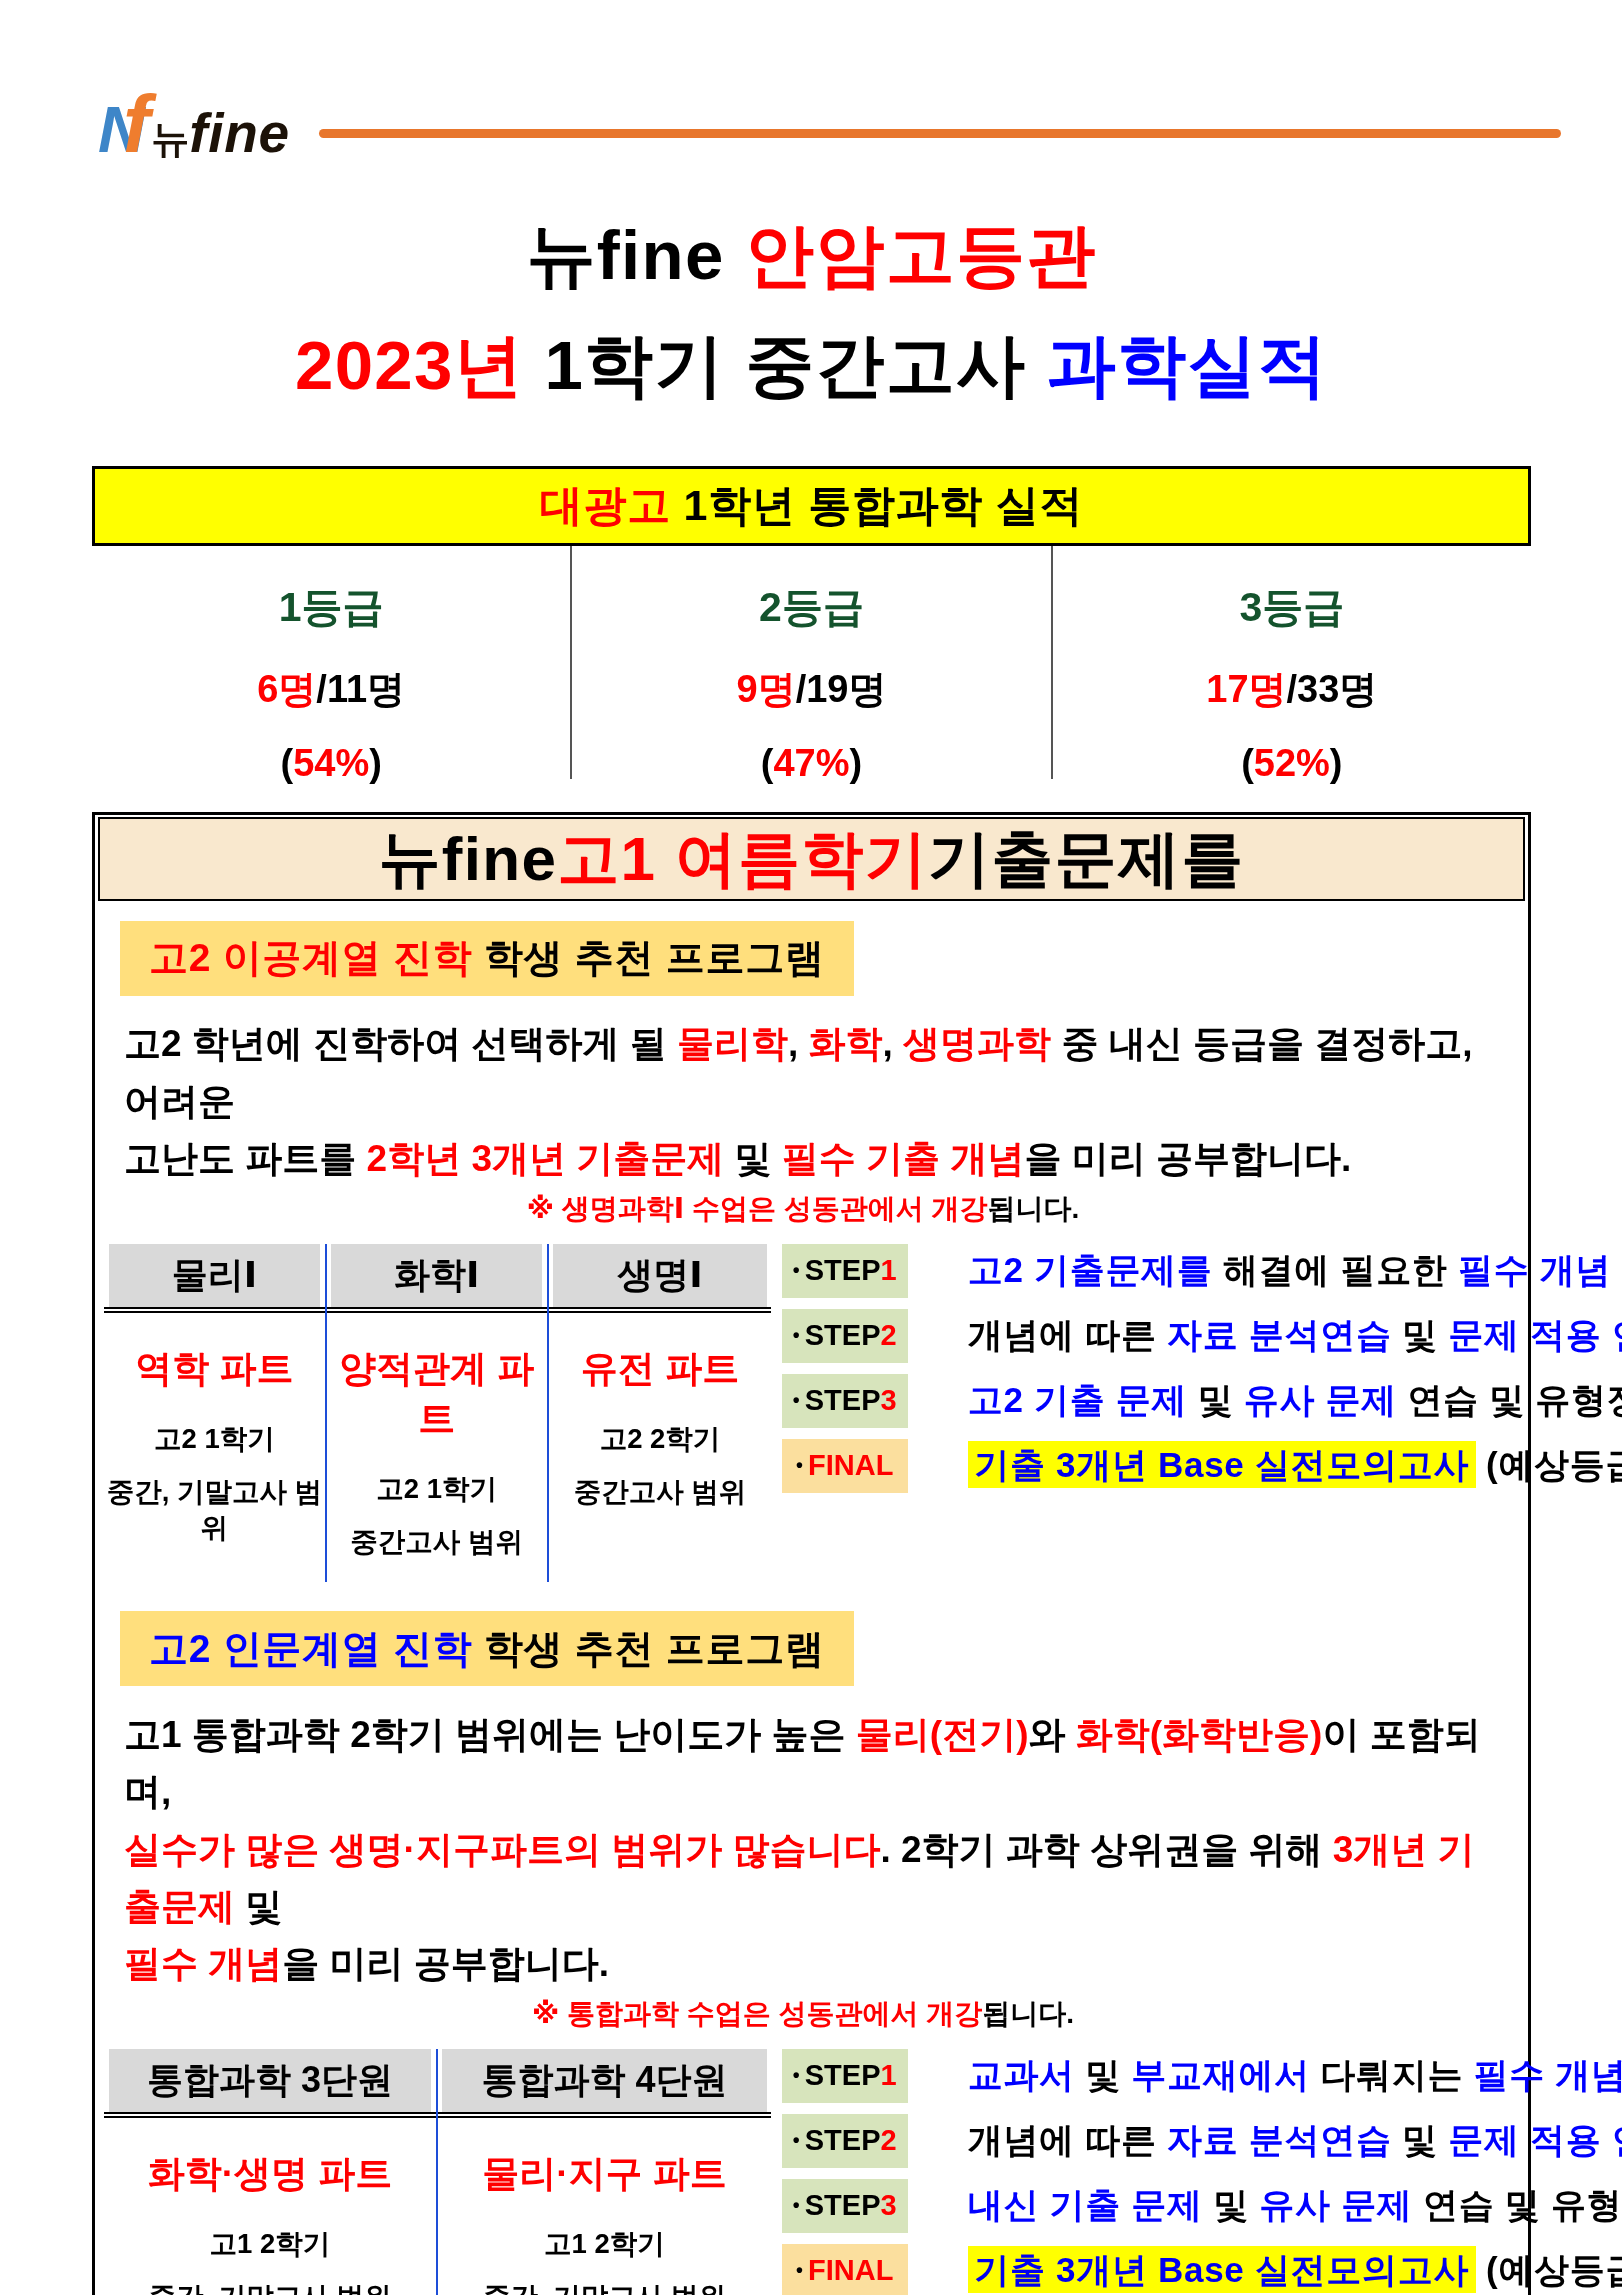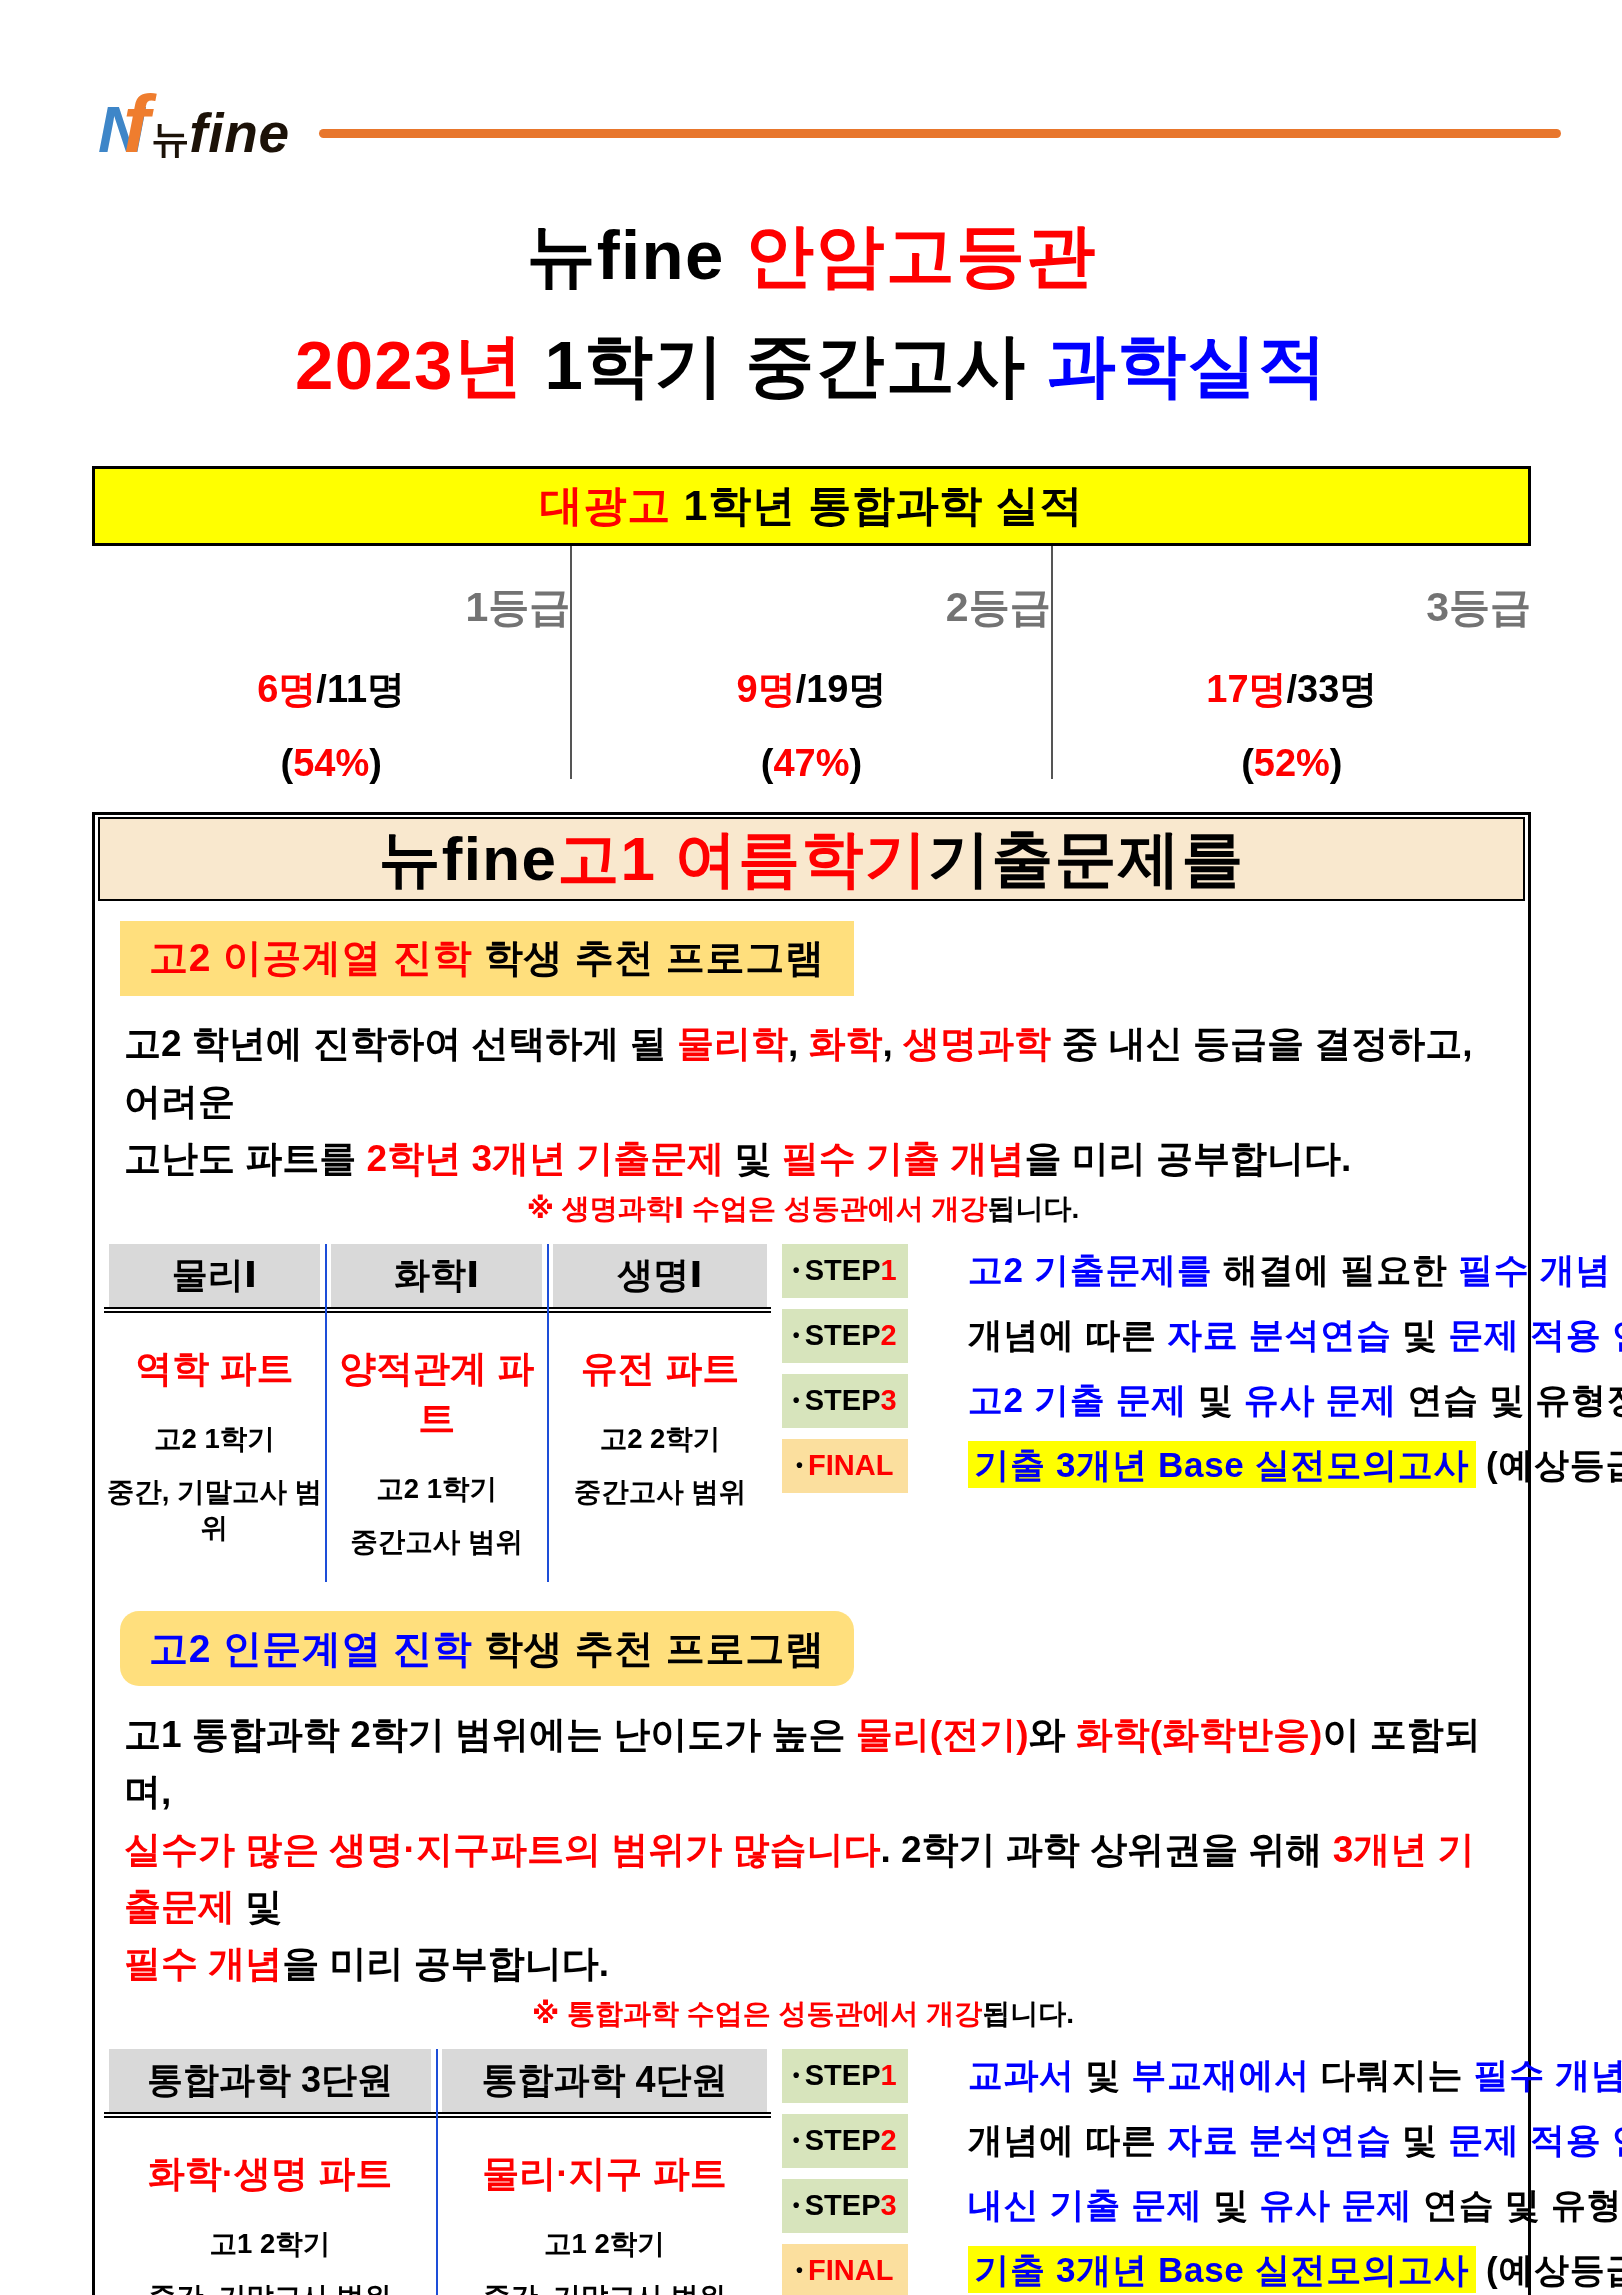--- a/index.html
+++ b/index.html
@@ -29,21 +29,21 @@
 
   
   .banner { margin:60px 92px 0 92px; background:#ffff00; border:3.3px solid #000;
             height:80px; display:flex; align-items:center; justify-content:center;
             font-size:43px; letter-spacing:0.7px; }
 
   
   .stats { margin:0 92px; display:flex; height:233px; }
   .stat-col { flex:1; text-align:center; padding-top:34px; }
   .stat-col + .stat-col { border-left:2px solid #555; }
-  .grade { font-size:41px; color:#737373; font-weight:800;text-align:right; }
+  .grade { font-size:41px; color:#14532d; font-weight:800; }
   .count { font-size:38px; margin-top:29px; }
   .pct   { font-size:38px; margin-top:27.5px; }
 
   
   .program { margin:33px 92px 0 92px; border:3.9px solid #000; padding-bottom:22px; }
   .program-header { margin:2.6px; border:2px solid #000; background:#f9e8ce; height:84px;
                     display:flex; align-items:center; justify-content:center;
                     font-size:62px; font-weight:800; letter-spacing:1.3px; }
   .label-chip { width:fit-content; margin:19.6px 0 0 25px; background:#ffdf7d;
                 padding:10.5px 29px; font-size:39px; letter-spacing:0.7px; }
@@ -189,21 +189,21 @@
         <div class="step-row final">
           <div class="badge">
               <span class="badge-bullet">•</span>
               <span class="badge-label">FINAL</span>
             </div>
           <div class="step-desc"><span class="seg-hl">기출 3개년 Base 실전모의고사</span><span class="seg-k"> (예상등급 확인)</span></div>
         </div>
       </div>
     </div>
 
-    <div class="label-chip" style="margin-top:29px;border-radius:19px;"><span class="seg-b">고2 인문계열 진학</span><span class="seg-k"> 학생 추천 프로그램</span></div>
+    <div class="label-chip" style="margin-top:29px;"><span class="seg-b">고2 인문계열 진학</span><span class="seg-k"> 학생 추천 프로그램</span></div>
     <div class="para">
       <div><span class="seg-k">고1 통합과학 2학기 범위에는 난이도가 높은 </span><span class="seg-r">물리(전기)</span><span class="seg-k">와 </span><span class="seg-r">화학(화학반응)</span><span class="seg-k">이 포함되며,</span></div>
       <div><span class="seg-r">실수가 많은 생명·지구파트의 범위가 많습니다</span><span class="seg-k">. 2학기 과학 상위권을 위해 </span><span class="seg-r">3개년 기출문제</span><span class="seg-k"> 및</span></div>
       <div><span class="seg-r">필수 개념</span><span class="seg-k">을 미리 공부합니다.</span></div>
     </div>
     <div class="note"><span class="seg-r">※ 통합과학 수업은 성동관에서 개강</span><span class="seg-k">됩니다.</span></div>
 
     <div class="row">
       <div class="subject-table cols2">
         <div class="t-col">

